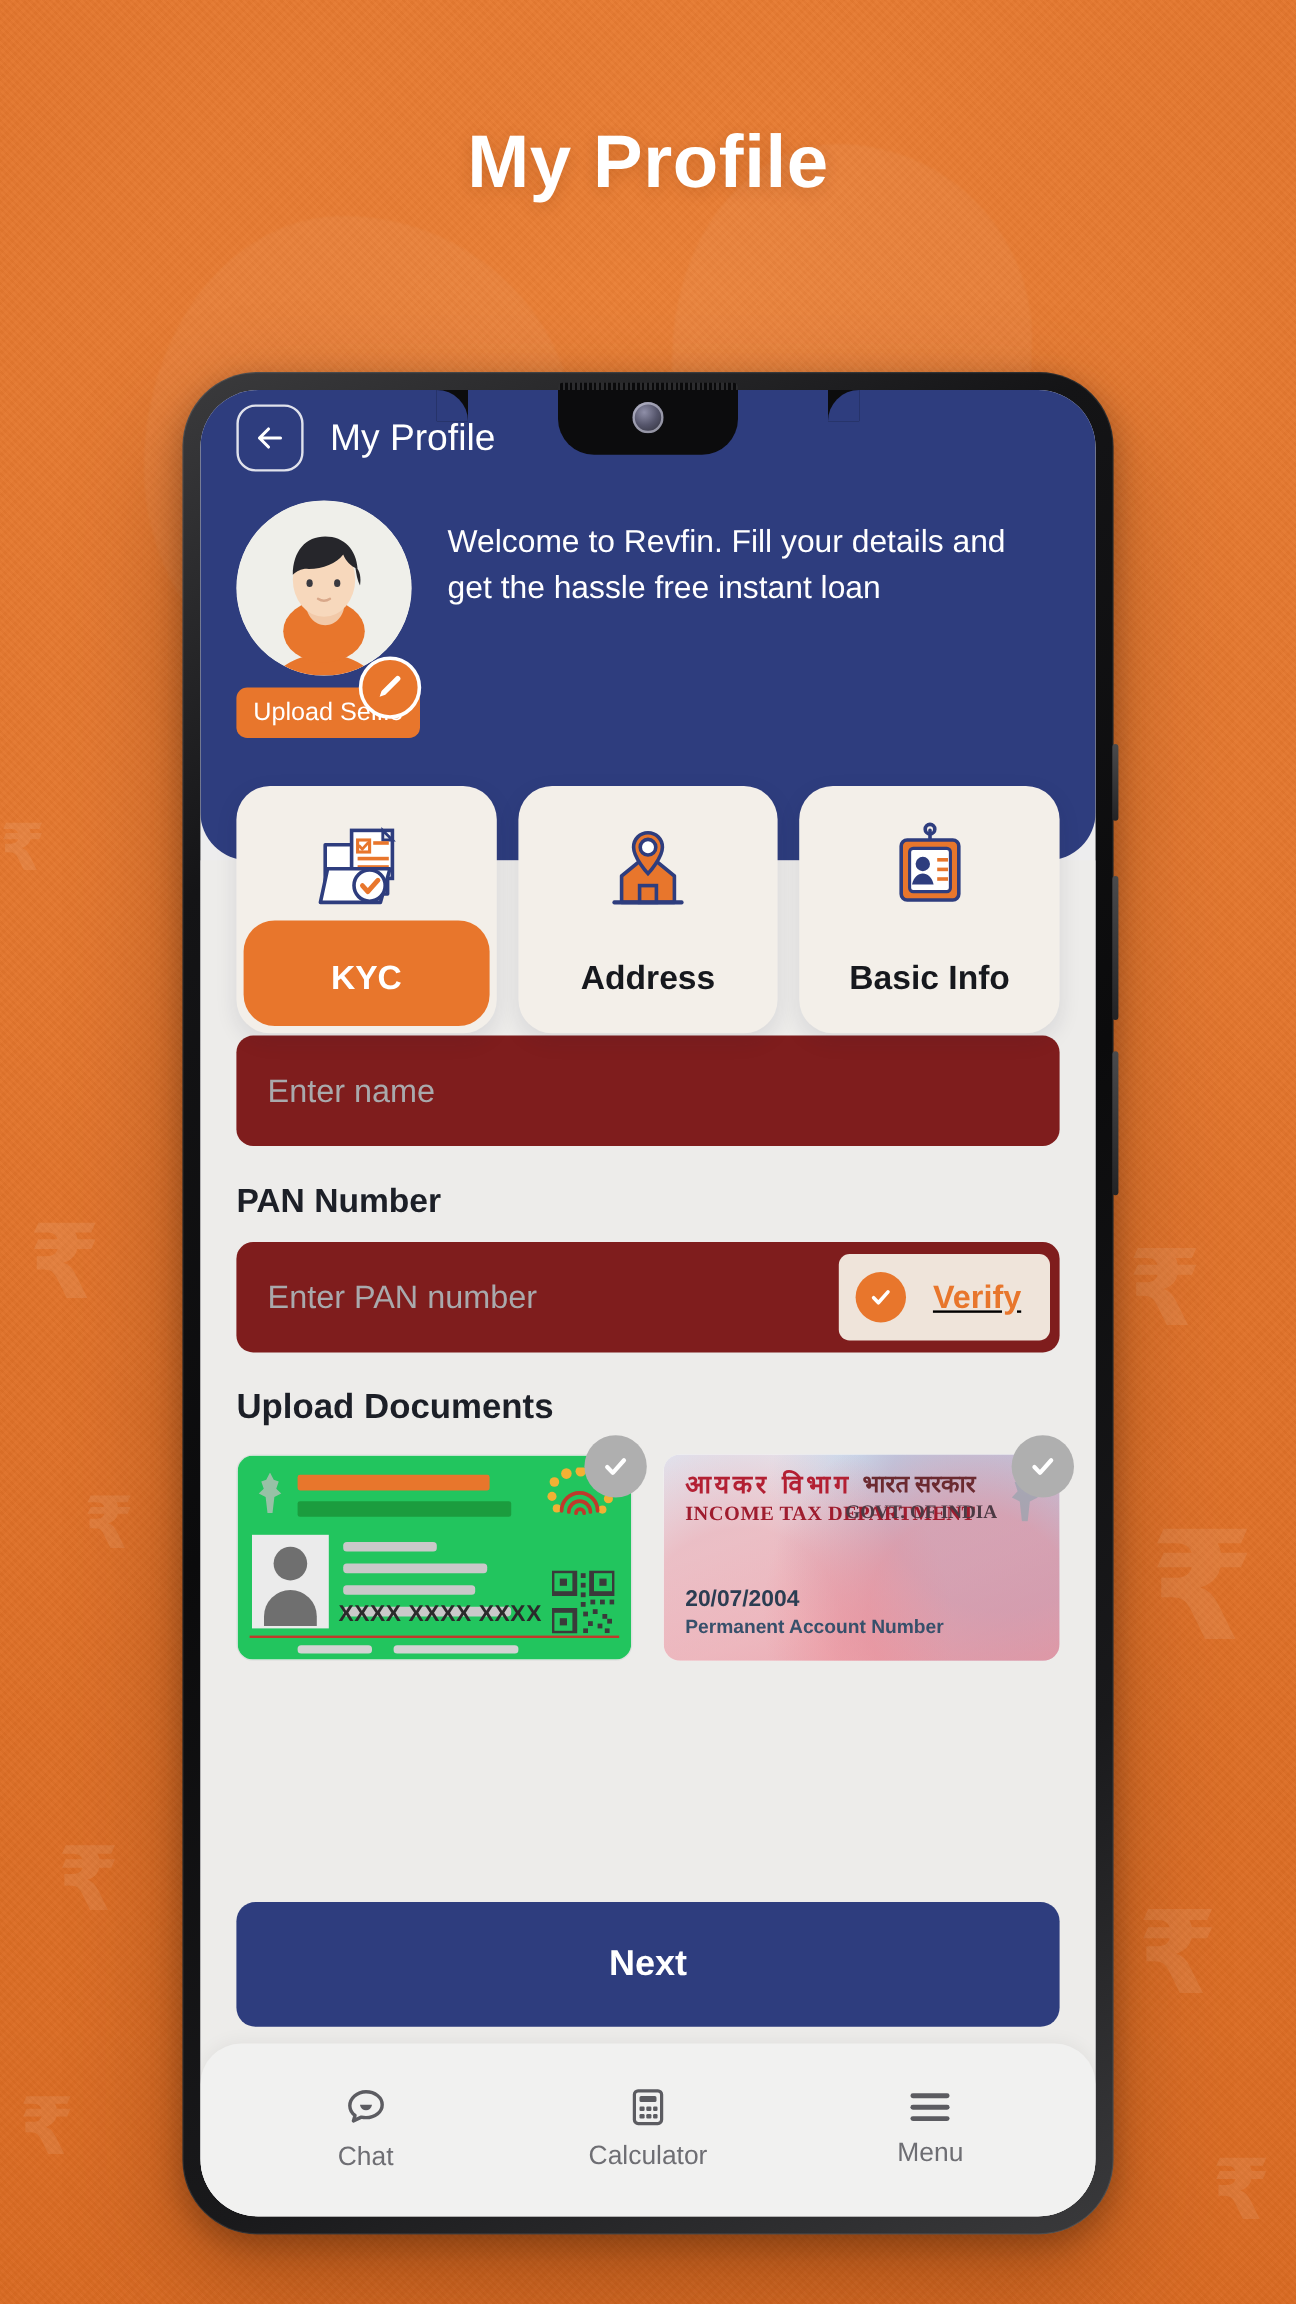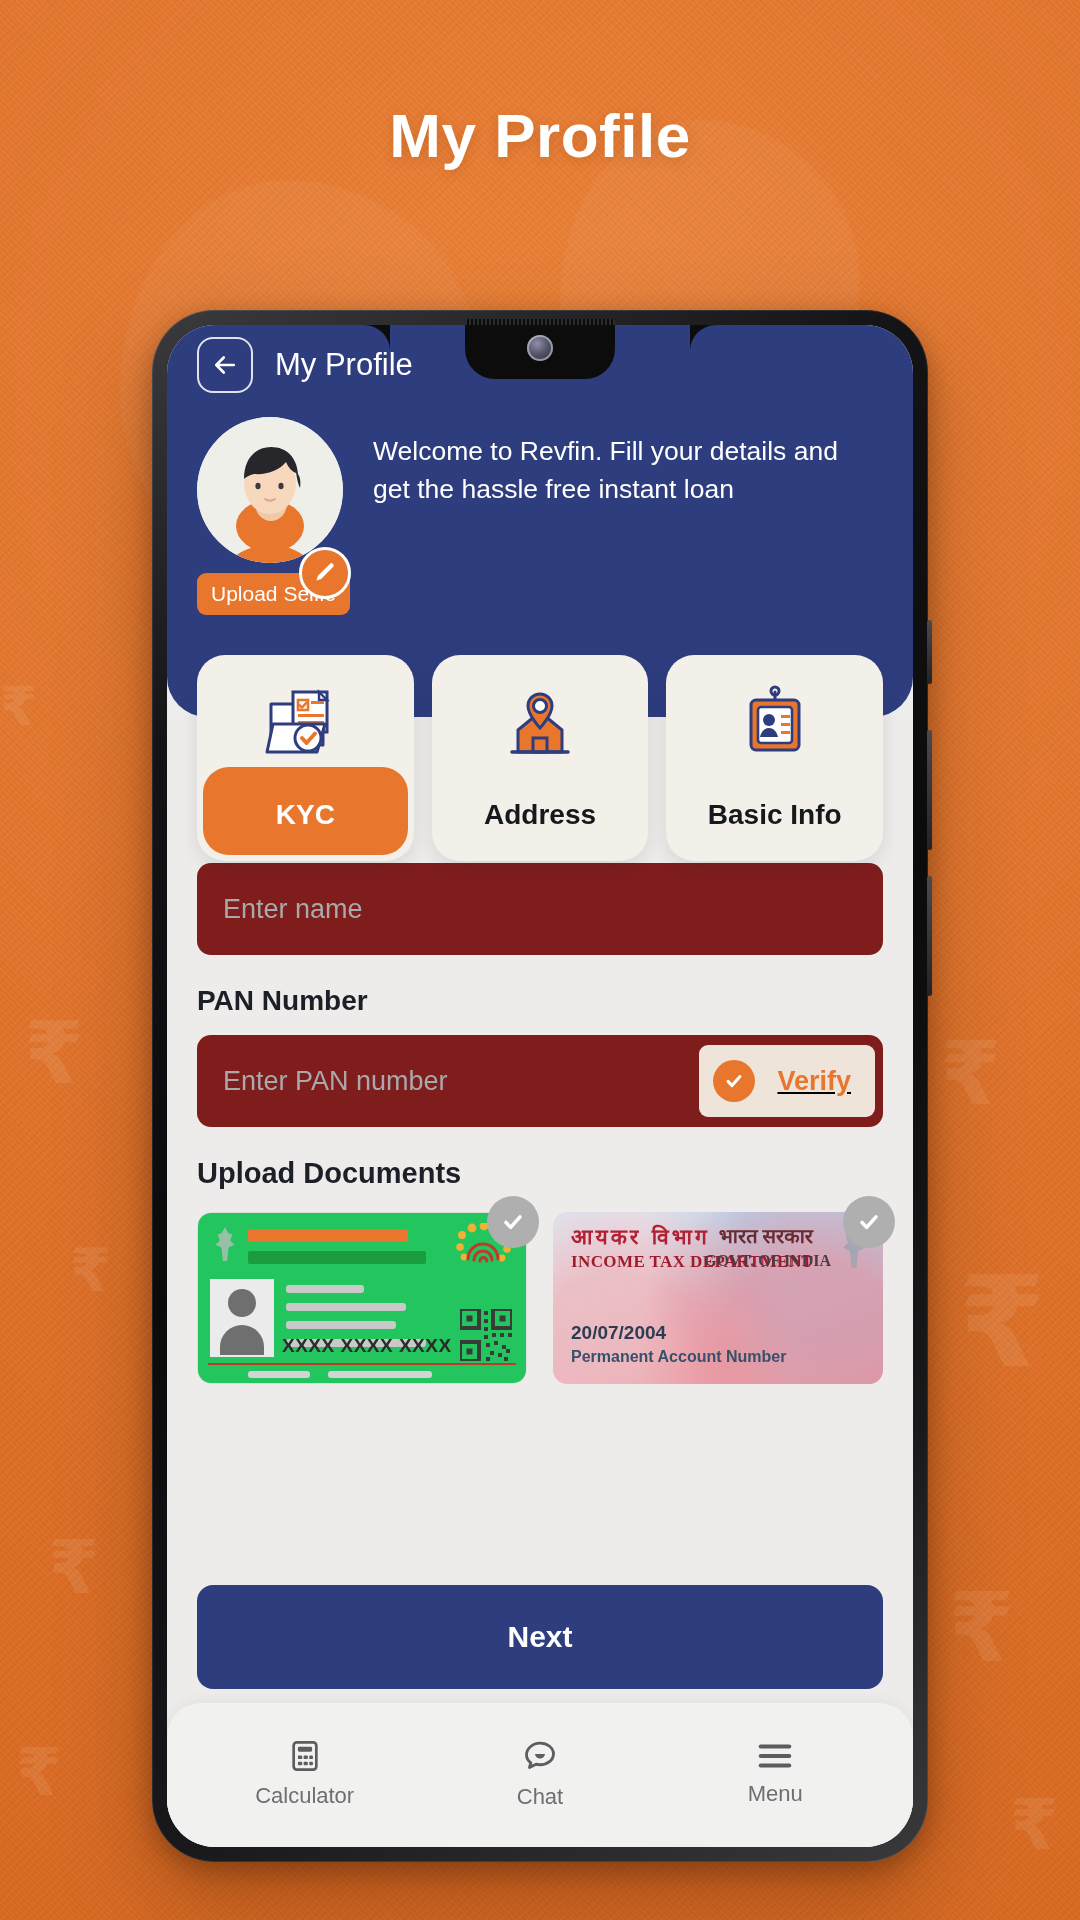--- a/index.html
+++ b/index.html
@@ -642,44 +642,44 @@
 
       <div id="next-btn">
         <span>Next</span>
       </div>
     </div>
 
     <div id="bottom-nav">
 
 
       <div class="nav-item">
+        <svg width="36" height="36" viewBox="0 0 24 24">
+          <path d="M12 3.4c5 0 9 3.2 9 7.2s-4 7.2-9 7.2a11 11 0 0 1-2.6-.3L5 19.6l.9-3a6.9 6.9 0 0 1-2.9-5.4c0-4 4-7.8 9-7.8z" fill="none" stroke="#5C5C61" stroke-width="1.9" stroke-linejoin="round"></path>
+          <path d="M8.6 10.6c.5 2 1.8 3.1 3.4 3.1s2.9-1.1 3.4-3.1z" fill="#5C5C61"></path>
+        </svg>
+        <span class="nav-label">Chat</span>
+      </div>
+
+      <div class="nav-item">
         <svg width="34" height="34" viewBox="0 0 24 24">
           <rect x="4" y="2.4" width="16" height="19.2" rx="2.2" fill="none" stroke="#5C5C61" stroke-width="1.9"></rect>
           <rect x="7" y="5.4" width="10" height="3.6" rx="1" fill="#5C5C61"></rect>
           <g fill="#5C5C61">
             <rect x="7" y="11.6" width="3" height="2.6" rx=".7"></rect>
             <rect x="11" y="11.6" width="3" height="2.6" rx=".7"></rect>
             <rect x="15" y="11.6" width="2.6" height="2.6" rx=".7"></rect>
             <rect x="7" y="16" width="3" height="2.6" rx=".7"></rect>
             <rect x="11" y="16" width="3" height="2.6" rx=".7"></rect>
             <rect x="15" y="16" width="2.6" height="2.6" rx=".7"></rect>
           </g>
         </svg>
         <span class="nav-label">Calculator</span>
       </div>
 
       <div class="nav-item">
-        <svg width="36" height="36" viewBox="0 0 24 24">
-          <path d="M12 3.4c5 0 9 3.2 9 7.2s-4 7.2-9 7.2a11 11 0 0 1-2.6-.3L5 19.6l.9-3a6.9 6.9 0 0 1-2.9-5.4c0-4 4-7.8 9-7.8z" fill="none" stroke="#5C5C61" stroke-width="1.9" stroke-linejoin="round"></path>
-          <path d="M8.6 10.6c.5 2 1.8 3.1 3.4 3.1s2.9-1.1 3.4-3.1z" fill="#5C5C61"></path>
-        </svg>
-        <span class="nav-label">Chat</span>
-      </div>
-
-      <div class="nav-item">
         <svg width="38" height="30" viewBox="0 0 24 18">
           <g stroke="#5C5C61" stroke-width="2.6" stroke-linecap="round">
             <path d="M3 3h18"></path>
               <path d="M3 9h18"></path>
               <path d="M3 15h18"></path>
           </g>
         </svg>
         <span class="nav-label">Menu</span>
       </div>
     </div>

